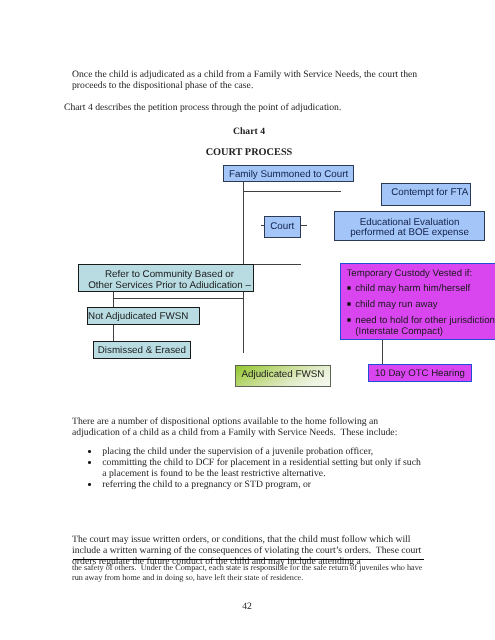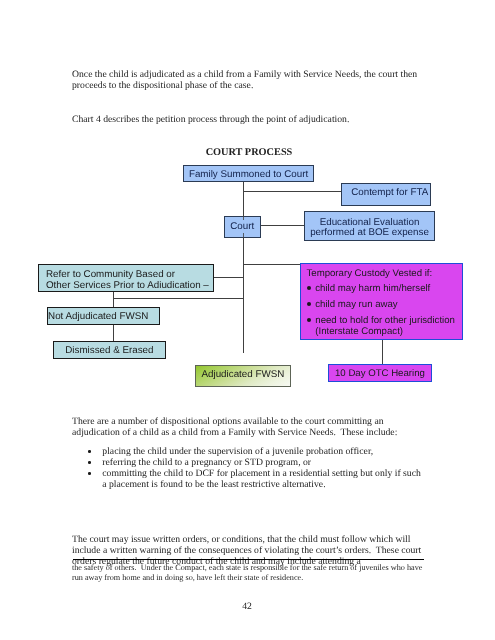--- a/index.html
+++ b/index.html
@@ -6,21 +6,21 @@
   html,body{margin:0;padding:0;background:#ffffff;}
   body{width:495px;height:640px;overflow:hidden;
        font-family:"Liberation Serif",serif;color:#1a1a1a;
        -webkit-font-smoothing:antialiased;text-rendering:geometricPrecision;}
   #page{position:relative;width:495px;height:640px;}
   .para{position:absolute;font-size:9.7px;line-height:11.0px;text-align:left;color:#222;white-space:pre-wrap;}
   .center{text-align:center;}
   .bold{font-weight:bold;}
   
   .node{position:absolute;box-sizing:border-box;
-        font-family:"Liberation Sans",sans-serif;font-size:9.8px;line-height:11.8px;}
+        font-family:"Liberation Sans",sans-serif;font-size:9.8px;line-height:11.8px;margin-left:40px;}
   .node .lbl{position:absolute;left:0;right:0;}
   .blue{background:#A3C5F7;border:1px solid #2b3b54;color:#12214a;}
   .teal{background:#B8DCE2;border:1px solid #1a1a1a;color:#1a1a1a;}
   .yellow{background:#d946ef;border:1px solid #1d4ed8;color:#1a1a1a;font-size:9.65px;}
   .green{background:linear-gradient(152deg,#93C52E 0%,#A3CE4C 12%,#B6D671 28%,#CCDF9A 46%,#DFEAC4 64%,#EDF3DF 82%,#F7F9F3 100%);
          border:1px solid #5d6456;color:#1a1a1a;}
   .ln{position:absolute;background:#404040;}
   .hr{position:absolute;background:#000;}
   ul.bl{margin:0;padding:0;list-style:none;}
   li.cb{position:absolute;left:5px;right:2px;line-height:10.6px;padding-left:9px;}
@@ -32,22 +32,23 @@
   #doc-bullets li .dot{position:absolute;left:1px;top:4.4px;width:2.7px;height:2.7px;
                        border-radius:50%;background:#1a1a1a;}
 </style>
 </head>
 <body>
 
 <div id="page">
 
   <div class="para" id="p-intro" style="left:72px;top:69px;width:350px;">Once the child is adjudicated as a child from a Family with Service Needs, the court then proceeds to the dispositional phase of the case.</div>
 
-  <div class="para" id="p-chartref" style="left:72px;top:102px;width:350px;margin-top:12px;">Chart 4 describes the petition process through the point of adjudication.</div>
+  <div class="para" id="p-chartref" style="left:64px;top:102px;width:350px;">Chart 4 describes the petition process through the point of adjudication.</div>
 
+  <div class="para center bold" id="chart-title" style="left:74px;top:126px;width:350px;font-size:9.7px;">Chart 4</div>
 
   <div class="para center bold" id="chart-subtitle" style="left:74px;top:147px;width:350px;font-size:10.3px;">COURT PROCESS</div>
 
   <div id="chart">
 
     <div class="ln" style="left:243px;top:181.5px;width:1.1px;height:171px;"></div>
     <div class="ln" style="left:243px;top:190.6px;width:97.8px;height:1.1px;"></div>
     <div class="ln" style="left:260.8px;top:225.2px;width:45.8px;height:1.1px;"></div>
     <div class="ln" style="left:243px;top:263.9px;width:57.8px;height:1.1px;"></div>
     <div class="ln" style="left:213.7px;top:276.8px;width:30.4px;height:1.1px;"></div>
@@ -60,35 +61,35 @@
     </div>
 
     <div class="node blue" style="left:340.5px;top:182.5px;width:90.5px;height:23px;">
       <div class="lbl" style="top:3.5px;text-align:center;padding-left:8px;">Contempt for FTA</div>
     </div>
 
     <div class="node blue" style="left:223.6px;top:215.6px;width:37.4px;height:22.7px;">
       <div class="lbl" style="top:4.2px;text-align:center;">Court</div>
     </div>
 
-    <div class="node blue" style="left:304px;top:211.4px;width:131px;height:30px;">
+    <div class="node blue" style="left:294px;top:211.4px;width:151px;height:30px;">
       <div class="lbl" style="top:5.6px;text-align:center;white-space:pre-line;line-height:10.4px;">Educational Evaluation
 performed at BOE expense</div>
     </div>
 
     <div class="node teal" style="left:37.8px;top:263.8px;width:176.3px;height:28.5px;">
-      <div class="lbl" style="top:4.8px;left:7.2px;text-align:left;white-space:pre-line;line-height:10.9px;">Refer to Community Based or
+      <div class="lbl" style="top:4.8px;left:7.2px;text-align:center;white-space:pre-line;line-height:10.9px;">Refer to Community Based or
 Other Services Prior to Adiudication –</div>
     </div>
 
     <div class="node teal" style="left:47.1px;top:307px;width:112.7px;height:17.9px;">
       <div class="lbl" style="top:3.2px;text-align:left;">Not Adjudicated FWSN</div>
     </div>
 
-    <div class="node teal" style="left:52.9px;top:340.7px;width:113px;height:18.1px;">
+    <div class="node teal" style="left:52.9px;top:340.7px;width:98px;height:18.1px;">
       <div class="lbl" style="top:3.5px;text-align:center;">Dismissed &amp; Erased</div>
     </div>
 
     <div class="node green" style="left:195.1px;top:365px;width:95.6px;height:21.8px;">
       <div class="lbl" style="top:3.2px;text-align:center;">Adjudicated FWSN</div>
     </div>
 
     <div class="node yellow" style="left:300.3px;top:263.3px;width:162.4px;height:77px;">
       <div class="lbl" style="top:4.2px;left:5.2px;text-align:left;">Temporary Custody Vested if:</div>
       <ul class="bl">
@@ -105,26 +106,26 @@
     </div>
 
     <div class="ln" style="left:243px;top:216px;width:1.1px;height:4px;opacity:.8;"></div>
     <div class="ln" style="left:243px;top:233px;width:1.1px;height:5.5px;opacity:.8;"></div>
 
     <div class="node yellow" style="left:328px;top:363.9px;width:103.9px;height:17.8px;">
       <div class="lbl" style="top:3.0px;text-align:center;">10 Day OTC Hearing</div>
     </div>
   </div>
 
-  <div class="para" id="p-after" style="left:72px;top:416px;width:350px;">There are a number of dispositional options available to the court committing an adjudication of a child as a child from a Family with Service Needs.  These include:</div>
+  <div class="para" id="p-after" style="left:72px;top:416px;width:350px;">There are a number of dispositional options available to the home following an adjudication of a child as a child from a Family with Service Needs.  These include:</div>
 
   <ul id="doc-bullets">
       <li><span class="dot"></span><span>placing the child under the supervision of a juvenile probation officer,</span></li>
+      <li><span class="dot"></span><span>committing the child to DCF for placement in a residential setting but only if such a placement is found to be the least restrictive alternative.</span></li>
       <li><span class="dot"></span><span>referring the child to a pregnancy or STD program, or</span></li>
-      <li><span class="dot"></span><span>committing the child to DCF for placement in a residential setting but only if such a placement is found to be the least restrictive alternative.</span></li>
     </ul>
 
   <div class="para" id="p-closing" style="left:72px;top:518px;width:350px;margin-top:16px;">The court may issue written orders, or conditions, that the child must follow which will include a written warning of the consequences of violating the court’s orders.  These court orders regulate the future conduct of the child and may include attending a</div>
 
   <div class="hr" style="left:72.6px;top:558.9px;width:351px;height:1.1px;"></div>
 
   <div class="para" id="p-footnote" style="left:72px;top:563.2px;width:352px;font-size:8.2px;line-height:9.8px;">the safety of others.  Under the Compact, each state is responsible for the safe return of juveniles who have run away from home and in doing so, have left their state of residence.</div>
 
   <div class="para center" id="p-pageno" style="left:72px;top:601.2px;width:350px;">42</div>
 

